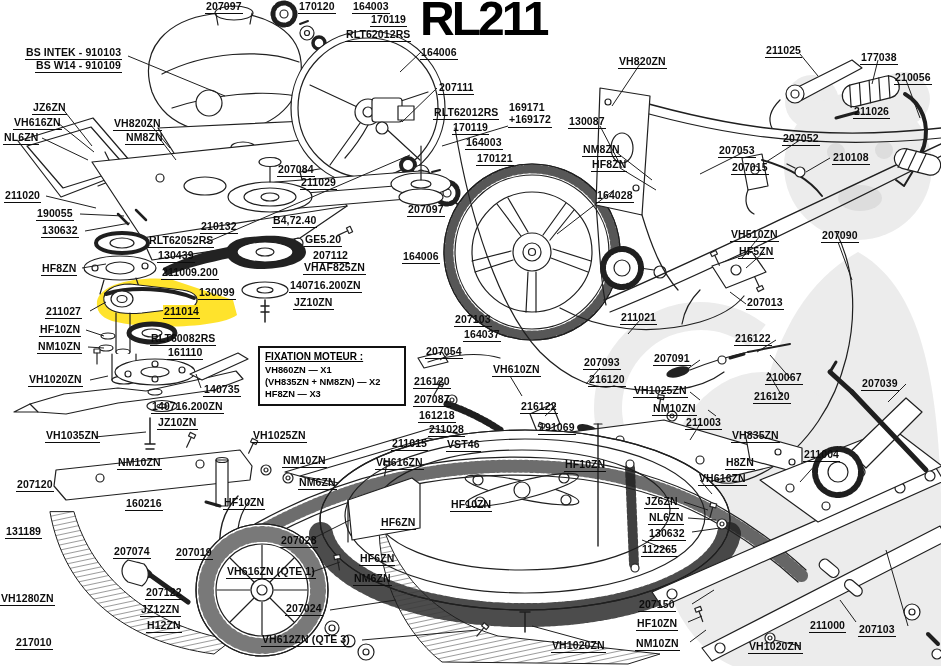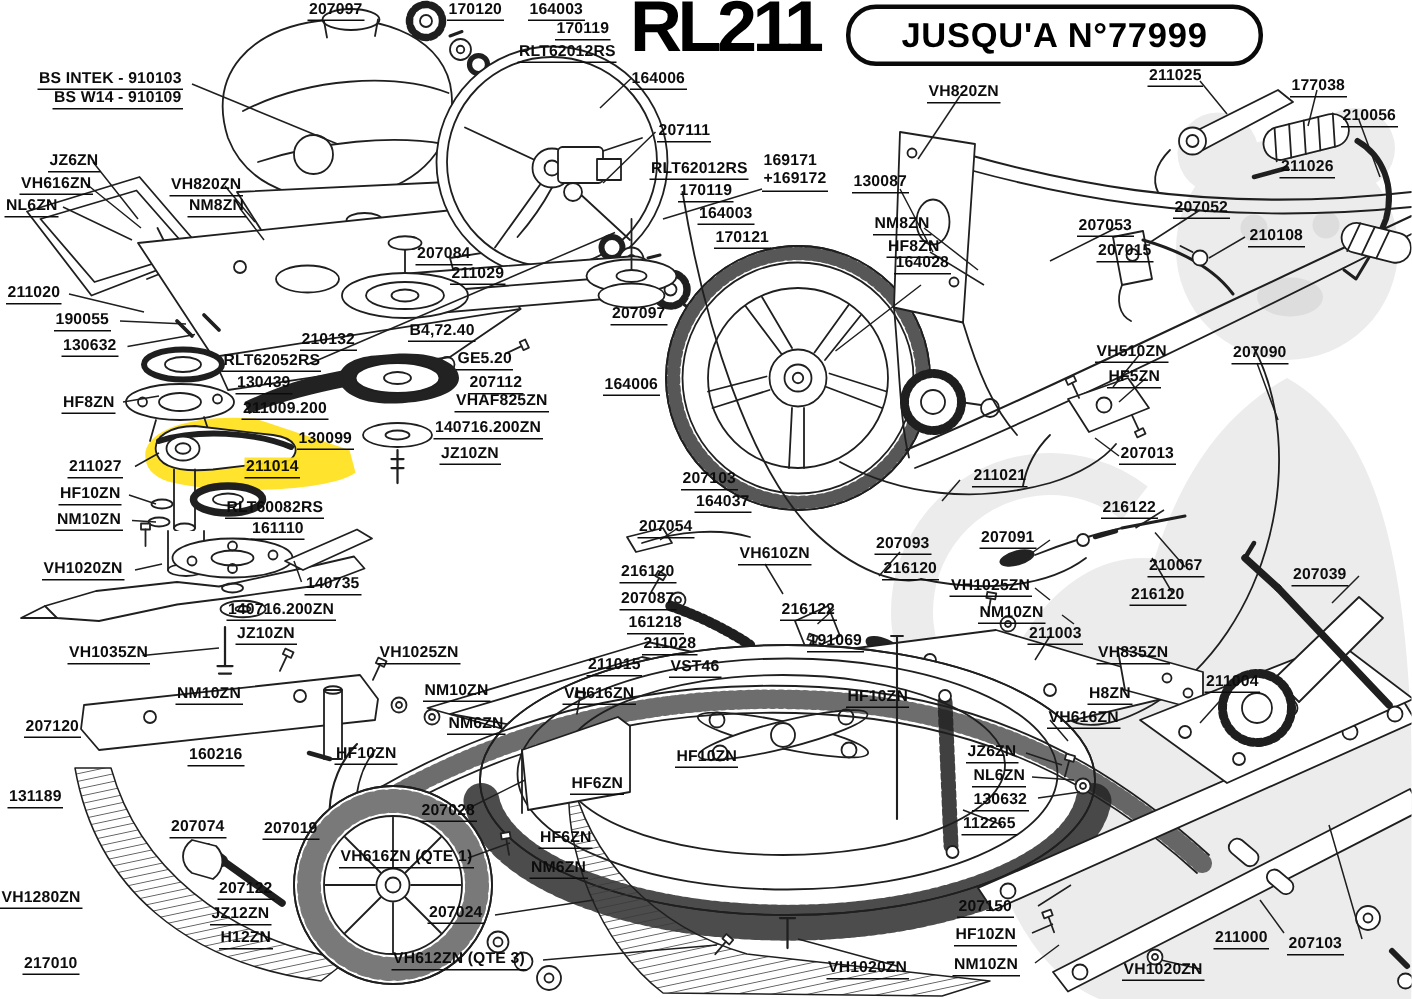--- a/index.html
+++ b/index.html
@@ -377,22 +377,27 @@
     <path d="M310,540 L350,520 M312,572 L340,562 M330,610 L396,600 M362,640 L478,630"></path>
     <path d="M598,644 L532,626"></path>
     <path d="M692,604 L714,590 M688,622 L702,616 M690,642 L706,630 M800,646 L774,640"></path>
     <path d="M856,622 L840,600 M908,626 L886,550"></path>
     <path d="M700,480 L712,494 M684,502 L708,510 M688,518 L716,520 M692,532 L720,528 M668,550 L642,540"></path>
     <path d="M205,243 L410,155"></path>
   </g>
 </svg>
 
   <div class="title">RL211</div>
-  <div class="serial">JUSQU'A N°77999</div>
-
+
+  <div class="fixbox">
+    <div class="ft">FIXATION MOTEUR :</div>
+    <div class="fl">VH860ZN — X1</div>
+    <div class="fl">(VH835ZN + NM8ZN) — X2</div>
+    <div class="fl">HF8ZN — X3</div>
+  </div>
 
   <div id="labels">
       <div class="part-label" style="left: 205px; top: 0px;">207097</div>
       <div class="part-label" style="left: 298px; top: 0px;">170120</div>
       <div class="part-label" style="left: 352px; top: 0px;">164003</div>
       <div class="part-label" style="left: 370px; top: 13px;">170119</div>
       <div class="part-label" style="left: 345px; top: 28px;">RLT62012RS</div>
       <div class="part-label" style="left: 420px; top: 46px;">164006</div>
       <div class="part-label" style="left: 438px; top: 81px;">207111</div>
       <div class="part-label" style="left: 433px; top: 106px;">RLT62012RS</div>
@@ -406,26 +411,26 @@
       <div class="part-label" style="left: 765px; top: 44px;">211025</div>
       <div class="part-label" style="left: 860px; top: 51px;">177038</div>
       <div class="part-label" style="left: 894px; top: 71px;">210056</div>
       <div class="part-label" style="left: 853px; top: 105px;">211026</div>
       <div class="part-label" style="left: 782px; top: 132px;">207052</div>
       <div class="part-label" style="left: 832px; top: 151px;">210108</div>
       <div class="part-label" style="left: 718px; top: 144px;">207053</div>
       <div class="part-label" style="left: 731px; top: 161px;">207015</div>
       <div class="part-label" style="left: 582px; top: 143px;">NM8ZN</div>
       <div class="part-label" style="left: 591px; top: 158px;">HF8ZN</div>
-      <div class="part-label" style="left: 596px; top: 169px;">164028</div>
+      <div class="part-label" style="left: 596px; top: 189px;">164028</div>
       <div class="part-label" style="left: 730px; top: 228px;">VH510ZN</div>
       <div class="part-label" style="left: 738px; top: 245px;">HF5ZN</div>
       <div class="part-label" style="left: 821px; top: 229px;">207090</div>
       <div class="part-label" style="left: 746px; top: 296px;">207013</div>
-      <div class="part-label" style="left: 620px; top: 311px; margin-left: 28px;">211021</div>
+      <div class="part-label" style="left: 620px; top: 311px;">211021</div>
       <div class="part-label" style="left: 407px; top: 203px;">207097</div>
       <div class="part-label" style="left: 402px; top: 250px;">164006</div>
       <div class="part-label" style="left: 25px; top: 46px;">BS INTEK - 910103</div>
       <div class="part-label" style="left: 35px; top: 59px;">BS W14 - 910109</div>
       <div class="part-label" style="left: 32px; top: 101px;">JZ6ZN</div>
       <div class="part-label" style="left: 13px; top: 116px;">VH616ZN</div>
       <div class="part-label" style="left: 3px; top: 131px;">NL6ZN</div>
       <div class="part-label" style="left: 113px; top: 117px;">VH820ZN</div>
       <div class="part-label" style="left: 125px; top: 131px;">NM8ZN</div>
       <div class="part-label" style="left: 4px; top: 189px;">211020</div>

